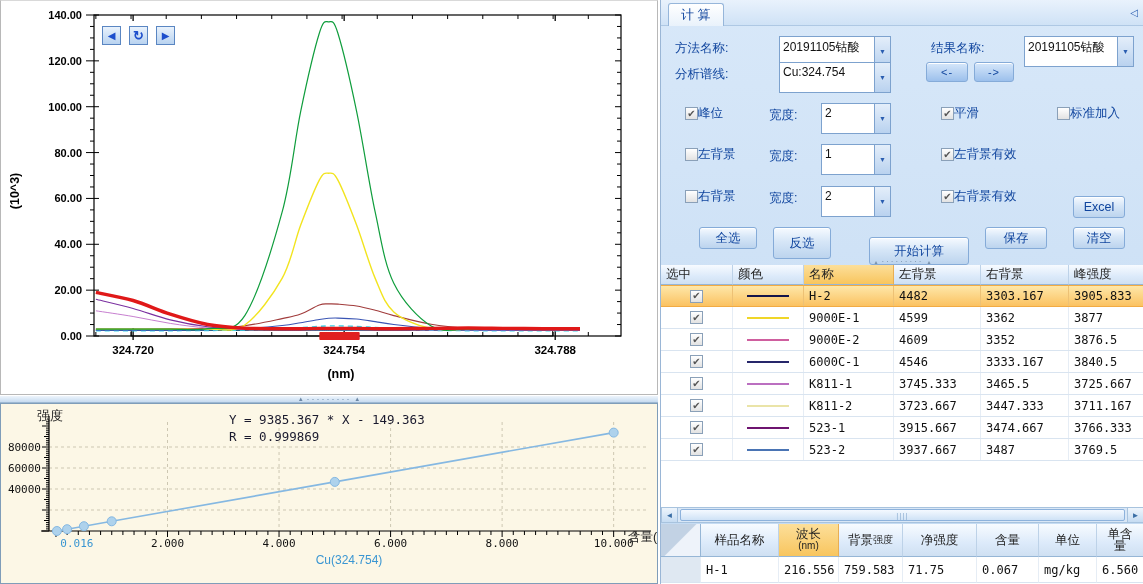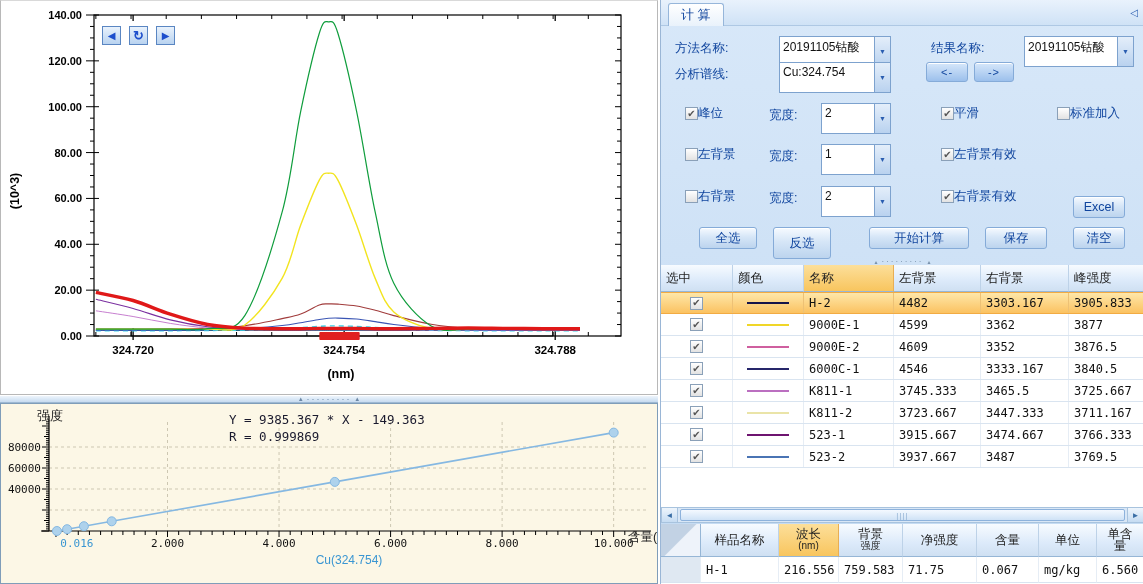--- a/index.html
+++ b/index.html
@@ -30,21 +30,21 @@
   .btn-arrow{background:linear-gradient(#d6e7fa,#9cc0ec);font-size:11px;letter-spacing:1px}
   .cbrow{position:absolute;display:flex;align-items:center;cursor:pointer}
   .cb{width:13px;height:13px;border:1px solid #8aa0b8;background:linear-gradient(#fff,#e2e2e2);display:inline-flex;align-items:center;justify-content:center;flex:none}
   .cb.checked::after{content:"✔";font-size:10px;color:#555;line-height:1}
   .cb-lbl{color:#10459e;font-size:12.5px;white-space:nowrap}
   .grip-h{position:absolute;left:0;top:258px;width:483px;height:7px;display:flex;align-items:center;justify-content:center;gap:4px;color:#7a93ad;font-size:6px}
   .grip-h .dots{letter-spacing:2px;font-size:8px}
 
   
   .t1{position:absolute;left:0;top:265px;width:483px;height:242px;background:#fff;overflow:hidden}
-  .t1-head{display:grid;grid-template-columns:72px 71px 90px 87px 88px 75px;height:27px}
+  .t1-head{display:grid;grid-template-columns:72px 71px 90px 87px 88px 75px;height:20px}
   .th{background:linear-gradient(#f7fbff,#dceafa 60%,#cfe0f2);border-right:1px solid #bdd2e8;border-bottom:1px solid #96b6d6;font-size:12.5px;color:#222;display:flex;align-items:center;padding:0 5px}
   .th.orange{background:linear-gradient(#fcdf9a,#f8c55e);border-right-color:#e8ae54}
   .tr{display:grid;grid-template-columns:72px 71px 90px 87px 88px 75px;height:22px;background:#fff;border-bottom:1px solid #d9e4f0}
   .tr.selected{background:linear-gradient(#fee7a9,#fbc261);border-top:1px solid #f2ab43;border-bottom:1px solid #f2ab43}
   .td{font-size:12px;display:flex;align-items:center;padding:0 5px;border-right:1px solid #e6edf5;color:#111;overflow:hidden}
   .tr.selected .td{border-right-color:#edc175}
   .td.center{justify-content:center}
   .num{font-family:"DejaVu Sans Mono",monospace;font-size:12px}
   .swatch{width:42px;height:2px;display:inline-block}
 
@@ -416,21 +416,21 @@
         <span class="dd-arrow"></span>
     </div>
     <label class="cbrow" style="left:280px;top:188px">
       <span class="cb checked"></span>
         <span class="cb-lbl">右背景有效</span>
       </label>
 
     <div class="btn3d" style="left:412px;top:196px;width:52px;height:22px">Excel</div>
     <div class="btn3d" style="left:38px;top:227px;width:58px;height:22px">全选</div>
     <div class="btn3d" style="left:112px;top:227px;width:58px;height:32px">反选</div>
-    <div class="btn3d" style="left:208px;top:227px;width:100px;height:22px">开始计算</div>
+    <div class="btn3d" style="left:208px;top:237px;width:100px;height:28px">开始计算</div>
     <div class="btn3d" style="left:324px;top:227px;width:62px;height:22px">保存</div>
     <div class="btn3d" style="left:412px;top:227px;width:52px;height:22px">清空</div>
 
     <div class="grip-h">
         <span>▴</span>
         <span class="dots">·········</span>
         <span>▴</span>
       </div>
 
     <div class="t1">
@@ -551,21 +551,21 @@
     <div class="t2">
       <div class="t2-head" id="t2-head">
           <div class="corner"></div>
           <div class="th">
             <span>样品名称</span>
           </div>
           <div class="th orange" style="flex-direction: column;">
             <span>波长</span>
             <span class="sub">(nm)</span>
           </div>
-          <div class="th" style="flex-direction: column;">
+          <div class="th" style="flex-direction: row;">
             <span>背景</span>
             <span class="sub">强度</span>
           </div>
           <div class="th">
             <span>净强度</span>
           </div>
           <div class="th">
             <span>含量</span>
           </div>
           <div class="th">

